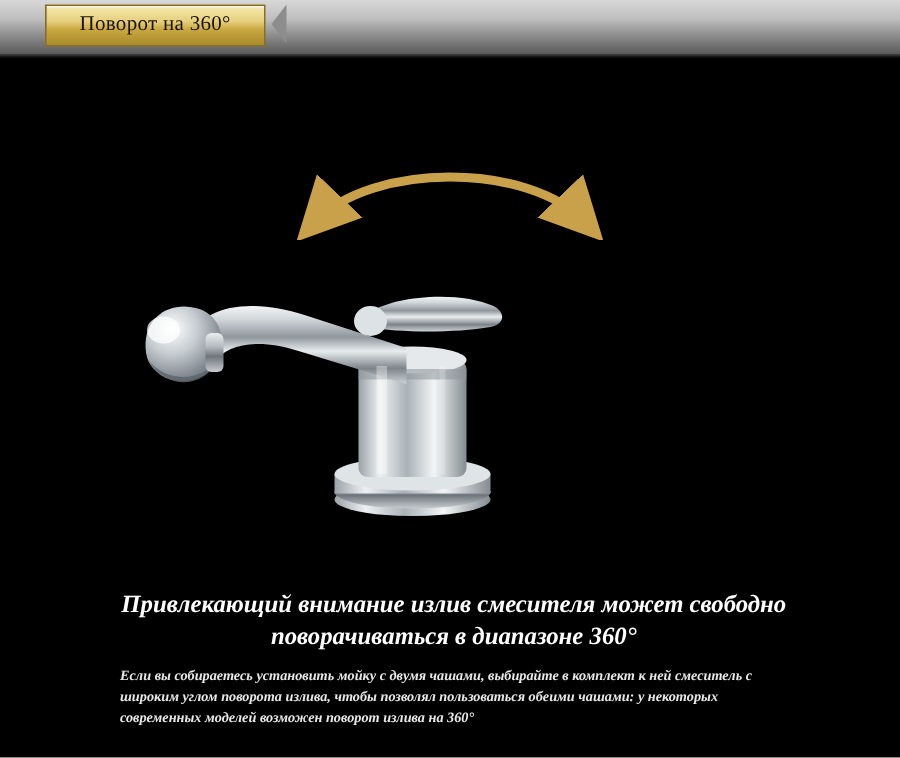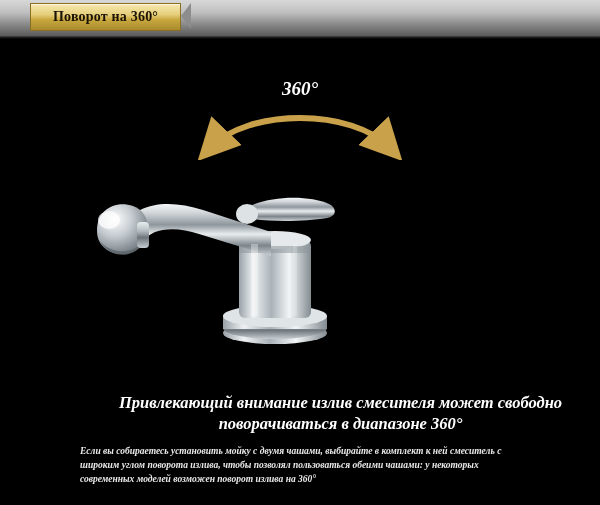--- a/index.html
+++ b/index.html
@@ -47,21 +47,21 @@
     padding: 0 22px;
     display: flex;
     align-items: center;
     justify-content: center;
     background: linear-gradient(to bottom, #f6e9b0 0%, #e6cf7c 40%, #c9a83f 60%, #a98b2c 100%);
     border: 1px solid #8a6f22;
     box-shadow: inset 0 1px 0 rgba(255,255,255,0.6);
   }
   .ribbon-text {
     font-family: "Liberation Serif", serif;
-    font-weight: bold;
+    font-weight: normal;
     font-size: 14px;
     color: #1a1206;
     white-space: nowrap;
     letter-spacing: 0.2px;
   }
   .ribbon-notch-left,
   .ribbon-notch-right {
     position: absolute;
     top: 3px;
     width: 0;
@@ -115,21 +115,20 @@
     left: 80px;
     top: 392px;
     width: 445px;
     text-align: center;
     font-family: "Liberation Serif", serif;
     font-weight: bold;
     font-style: italic;
     font-size: 16.5px;
     line-height: 21px;
     color: #ffffff;
-    margin-left: 38px;
   }
   .body-copy {
     position: absolute;
     left: 80px;
     top: 444px;
     width: 445px;
     font-family: "Liberation Serif", serif;
     font-style: italic;
     font-weight: bold;
     font-size: 9.5px;
@@ -142,21 +141,20 @@
 
 <div class="page">
 
   <div class="top-strip"></div>
   <div class="ribbon-notch-left"></div>
   <div class="ribbon" id="ribbon">
     <span class="ribbon-text">Поворот на 360°</span>
   </div>
   <div class="ribbon-notch-right" id="ribbon-notch-right" style="left: 181px;"></div>
 
-  <div class="angle-label">360°</div>
 
   <div class="arc-wrap">
     <svg width="220" height="60" viewBox="0 0 220 60" aria-hidden="true">
       <defs>
         <marker id="arrowL" markerWidth="7" markerHeight="7" refX="3" refY="3.5" orient="auto">
           <path d="M7,0 L0,3.5 L7,7 z" fill="#c9a14a"></path>
         </marker>
         <marker id="arrowR" markerWidth="7" markerHeight="7" refX="4" refY="3.5" orient="auto">
           <path d="M0,0 L7,3.5 L0,7 z" fill="#c9a14a"></path>
         </marker>

